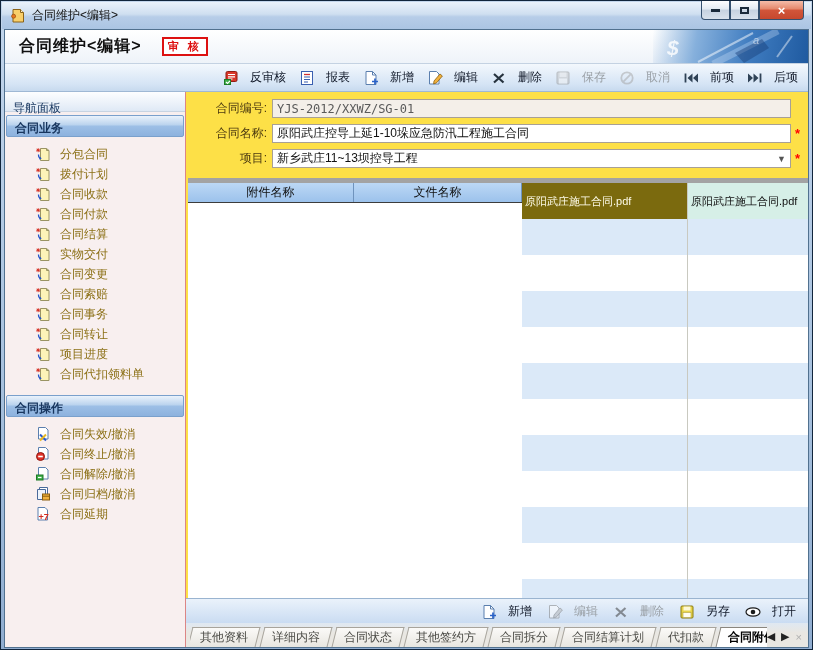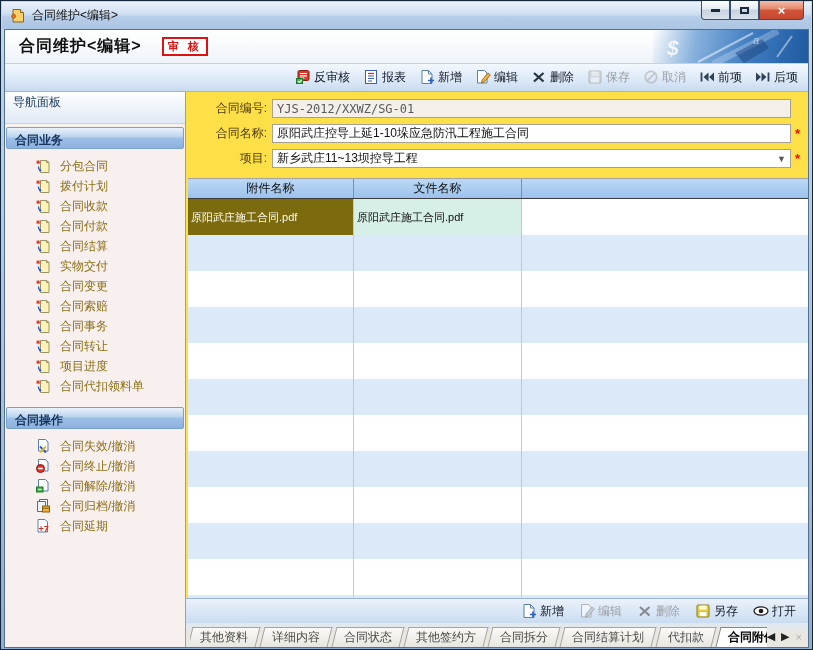--- a/index.html
+++ b/index.html
@@ -31,50 +31,50 @@
     display:flex; align-items:center; gap:20px; padding-left:14px; }
   .page-title { font-size:16px; font-weight:bold; color:#101010; letter-spacing:1px; }
   .stamp { border:2px solid #dd1111; color:#dd1111; font-weight:bold; font-size:11px;
     padding:0 4px; letter-spacing:3px; background:#fff; }
   .art { position:absolute; right:0; top:0; bottom:0; width:155px;
     background:linear-gradient(100deg, rgba(134,176,220,0) 0%, #86b0dc 28%, #3f7cc0 62%, #1f5aa0 100%); }
   
   .toolbar { height:28px; flex:none; display:flex; align-items:center; justify-content:flex-end;
     gap:5px; padding-right:6px; font-size:12px; color:#101828;
     background:linear-gradient(#f3f8fd,#d5e4f5 75%,#c7daee); border-bottom:1px solid #9fb8d4; }
-  .tbtn { display:flex; align-items:flex-start; gap:3px; padding:2px 4px; white-space:nowrap; }
+  .tbtn { display:flex; align-items:flex-end; gap:11px; padding:2px 4px; white-space:nowrap; }
   .tbtn.disabled { color:#9aa0a6; }
   .tbtn.disabled .tbicon svg { opacity:.5; filter:grayscale(1); }
   .tbicon { width:16px; height:16px; flex:none; display:inline-flex; }
   
   .body { flex:1; display:flex; min-height:0; }
   .sidebar { width:181px; flex:none; background:#f8efef; border-right:1px solid #dc8585;
     display:flex; flex-direction:column; overflow:hidden; }
-  .nav-caption { height:32px; flex:none; font-size:12px; color:#1e3c64; padding:2px 0 0 8px;
+  .nav-caption { height:20px; flex:none; font-size:12px; color:#1e3c64; padding:8px 0 0 8px;
     background:linear-gradient(#fdfeff,#dfe9f5); border-bottom:1px solid #c8d4e2; }
   .group-header { margin:3px 1px 2px; height:22px; flex:none; font-size:12px; font-weight:bold;
     color:#17355e; padding:4px 0 0 8px; border:1px solid #7aa0cc; border-radius:2px;
     background:linear-gradient(#eaf2fb,#bad3ee 45%,#9dbfe6 50%,#8db2de); }
   .nav-items { padding:5px 0 8px; }
   .nav-item { height:20px; display:flex; align-items:center; gap:9px; padding-left:30px;
     font-size:12px; color:#8b6f14; cursor:default; }
   .navicon { width:16px; height:16px; flex:none; display:inline-flex; }
   
   .content { flex:1; min-width:0; display:flex; flex-direction:column; background:#fde047; }
   .form { flex:none; padding:6px 4px 5px 0; }
   .frow { display:flex; align-items:center; height:21px; margin-bottom:4px; }
   .flabel { width:86px; flex:none; text-align:right; font-size:12px; color:#4c3a10; padding-right:5px; }
   .finput { flex:1; height:19px; border:1px solid #a8a095; background:#fff; font-size:12px;
     padding:0 4px; display:flex; align-items:center; overflow:hidden; white-space:nowrap; color:#111; }
   .finput.readonly { background:#f4efe9; color:#5a5a5a; font-family:"DejaVu Sans Mono","Liberation Mono",monospace; }
   .ddarrow { margin-left:auto; font-size:9px; color:#555; padding-left:6px; }
   .fstar { width:13px; flex:none; text-align:center; color:#f00; font-weight:bold; font-size:13px; }
   
-  .grid { flex:1; min-height:0; margin-left:2px; border-top:1px solid #a3a3a3;
-    display:flex; flex-direction:column; overflow:hidden; background:#fff; }
+  .grid { flex:1; min-height:0; margin-left:2px; border-top:5px solid #a3a3a3;
+    display:flex; flex-direction:row; overflow:hidden; background:#fff; }
   .thead { height:20px; flex:none; display:flex; font-size:12px; color:#101010;
     background:linear-gradient(#bcd8f5,#9cc2ec); border-bottom:1px solid #3c3c3c; }
   .th { display:flex; align-items:center; justify-content:center; border-right:1px solid #6f93bd; }
   .trow { height:36px; flex:none; display:flex; font-size:11px; }
   .trow.alt { background:#dbe9f8; }
   .trow.plain { background:#fff; }
   .td { padding:0 3px; display:flex; align-items:center; overflow:hidden; white-space:nowrap;
     border-right:1px solid #c9c9c0; }
   .td.last { border-right:none; }
   .row-selected .c0 { background:#7b6a0e; color:#fdfbe8; }

